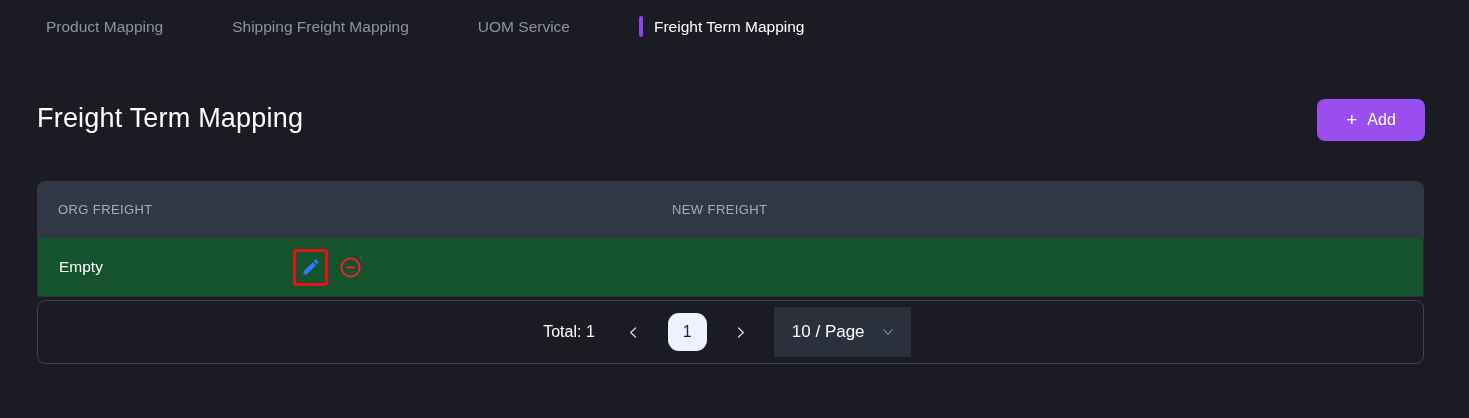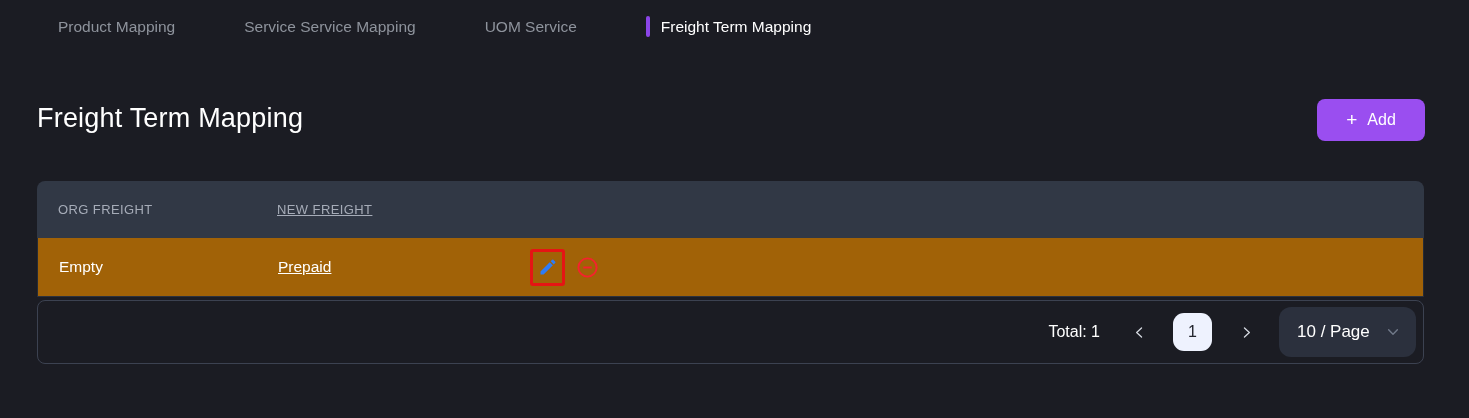--- a/index.html
+++ b/index.html
@@ -9,21 +9,21 @@
     font-family: "Liberation Sans", sans-serif;
     color: #ffffff;
     overflow: hidden;
   }
   .canvas { position: relative; width: 1469px; height: 418px; }
 
   
   .tabbar {
     position: absolute; top: 0; left: 0; right: 0; height: 53px;
     display: flex; align-items: center;
-    padding-left: 58px;
+    padding-left: 46px;
   }
   .tab {
     display: flex; align-items: center;
     margin-right: 69px;
     font-size: 15.5px;
     color: #8e939c;
     cursor: pointer;
     white-space: nowrap;
   }
   .tab.active { color: #ffffff; font-weight: 500; }
@@ -54,35 +54,36 @@
   }
   .add-button .plus { font-size: 19px; font-weight: 400; line-height: 1; margin-top: -1px; }
 
   
   .table { position: absolute; left: 37px; top: 181px; width: 1387px; }
   .table-header {
     display: flex; align-items: center;
     height: 57px;
     background: #313845;
     border-radius: 8px 8px 0 0;
+    justify-content: space-between;
   }
   .th {
     font-size: 13px;
     color: #a6acb8;
     letter-spacing: 0.4px;
   }
   .col-1 { width: 240px; padding-left: 21px; }
-  .col-2 { width: 237px; text-decoration: underline; }
+  .col-2 { width: 237px; }
   .col-3 { flex: 1; }
   .col-actions { width: 120px; display: flex; align-items: center; justify-content: flex-end; padding-right: 36px; }
 
   .table-row {
     display: flex; align-items: center;
     height: 59px;
-    background: #a16207;
+    background: #14532d;
     border-left: 1px solid #262b35;
     border-right: 1px solid #262b35;
     border-bottom: 1px solid #2c313c;
   }
   .td { font-size: 15.5px; color: #ffffff; }
 
   .edit-highlight {
     width: 35px; height: 37px;
     border: 3px solid #e51414;
     border-radius: 3px;
@@ -94,21 +95,21 @@
     display: flex; align-items: center; justify-content: center;
     cursor: pointer;
   }
 
   
   .footer {
     position: absolute; left: 37px; top: 300px;
     width: 1387px; height: 64px;
     border: 1px solid #3c4251;
     border-radius: 8px;
-    display: flex; align-items: center; justify-content: flex-end;
+    display: flex; align-items: center; justify-content: center;
     padding-right: 7px;
   }
   .total-label { font-size: 16px; color: #ffffff; margin-right: 27px; }
   .pager-arrow {
     background: none; border: none; cursor: pointer;
     display: flex; align-items: center; justify-content: center;
     width: 24px; height: 24px;
   }
   .pager-prev { margin-right: 22px; }
   .pager-next { margin-left: 22px; margin-right: 21px; }
@@ -117,38 +118,38 @@
     background: #eef2fe;
     border: none; border-radius: 11px;
     color: #23252e;
     font-size: 16px; font-weight: 500;
     display: flex; align-items: center; justify-content: center;
     cursor: pointer;
   }
   .page-size-select {
     width: 137px; height: 50px;
     background: #2b303d;
-    border-radius: 12px;
+    border-radius: 0;
     display: flex; align-items: center; justify-content: space-between;
     padding: 0 16px 0 18px;
     cursor: pointer;
   }
   .page-size-select .label { font-size: 17px; color: #ffffff; }
 </style>
 </head>
 <body>
 
 <div class="canvas">
 
   <div class="tabbar">
     <div class="tab">
       <span>Product Mapping</span>
     </div>
     <div class="tab">
-      <span>Service Service Mapping</span>
+      <span>Shipping Freight Mapping</span>
     </div>
     <div class="tab">
       <span>UOM Service</span>
     </div>
     <div class="tab active">
       <span class="tab-indicator"></span>
       <span>Freight Term Mapping</span>
     </div>
   </div>
 
@@ -161,21 +162,20 @@
 
   <div class="table">
     <div class="table-header">
       <div class="th col-1">ORG FREIGHT</div>
       <div class="th col-2">NEW FREIGHT</div>
       <div class="th col-actions"></div>
     </div>
 
     <div class="table-row">
       <div class="td col-1">Empty</div>
-      <div class="td col-2">Prepaid</div>
       <div class="col-actions">
         <span class="edit-highlight">
           <button class="icon-btn">
             <span style="display:flex;">
               <svg width="20" height="20" viewBox="0 0 24 24">
                 <path fill="#2f7cf6" d="M3 17.25V21h3.75L17.81 9.94l-3.75-3.75L3 17.25zM20.71 7.04a1 1 0 0 0 0-1.41l-2.34-2.34a1 1 0 0 0-1.41 0l-1.83 1.83 3.75 3.75 1.83-1.83z"></path>
               </svg>
             </span>
           </button>
         </span>

